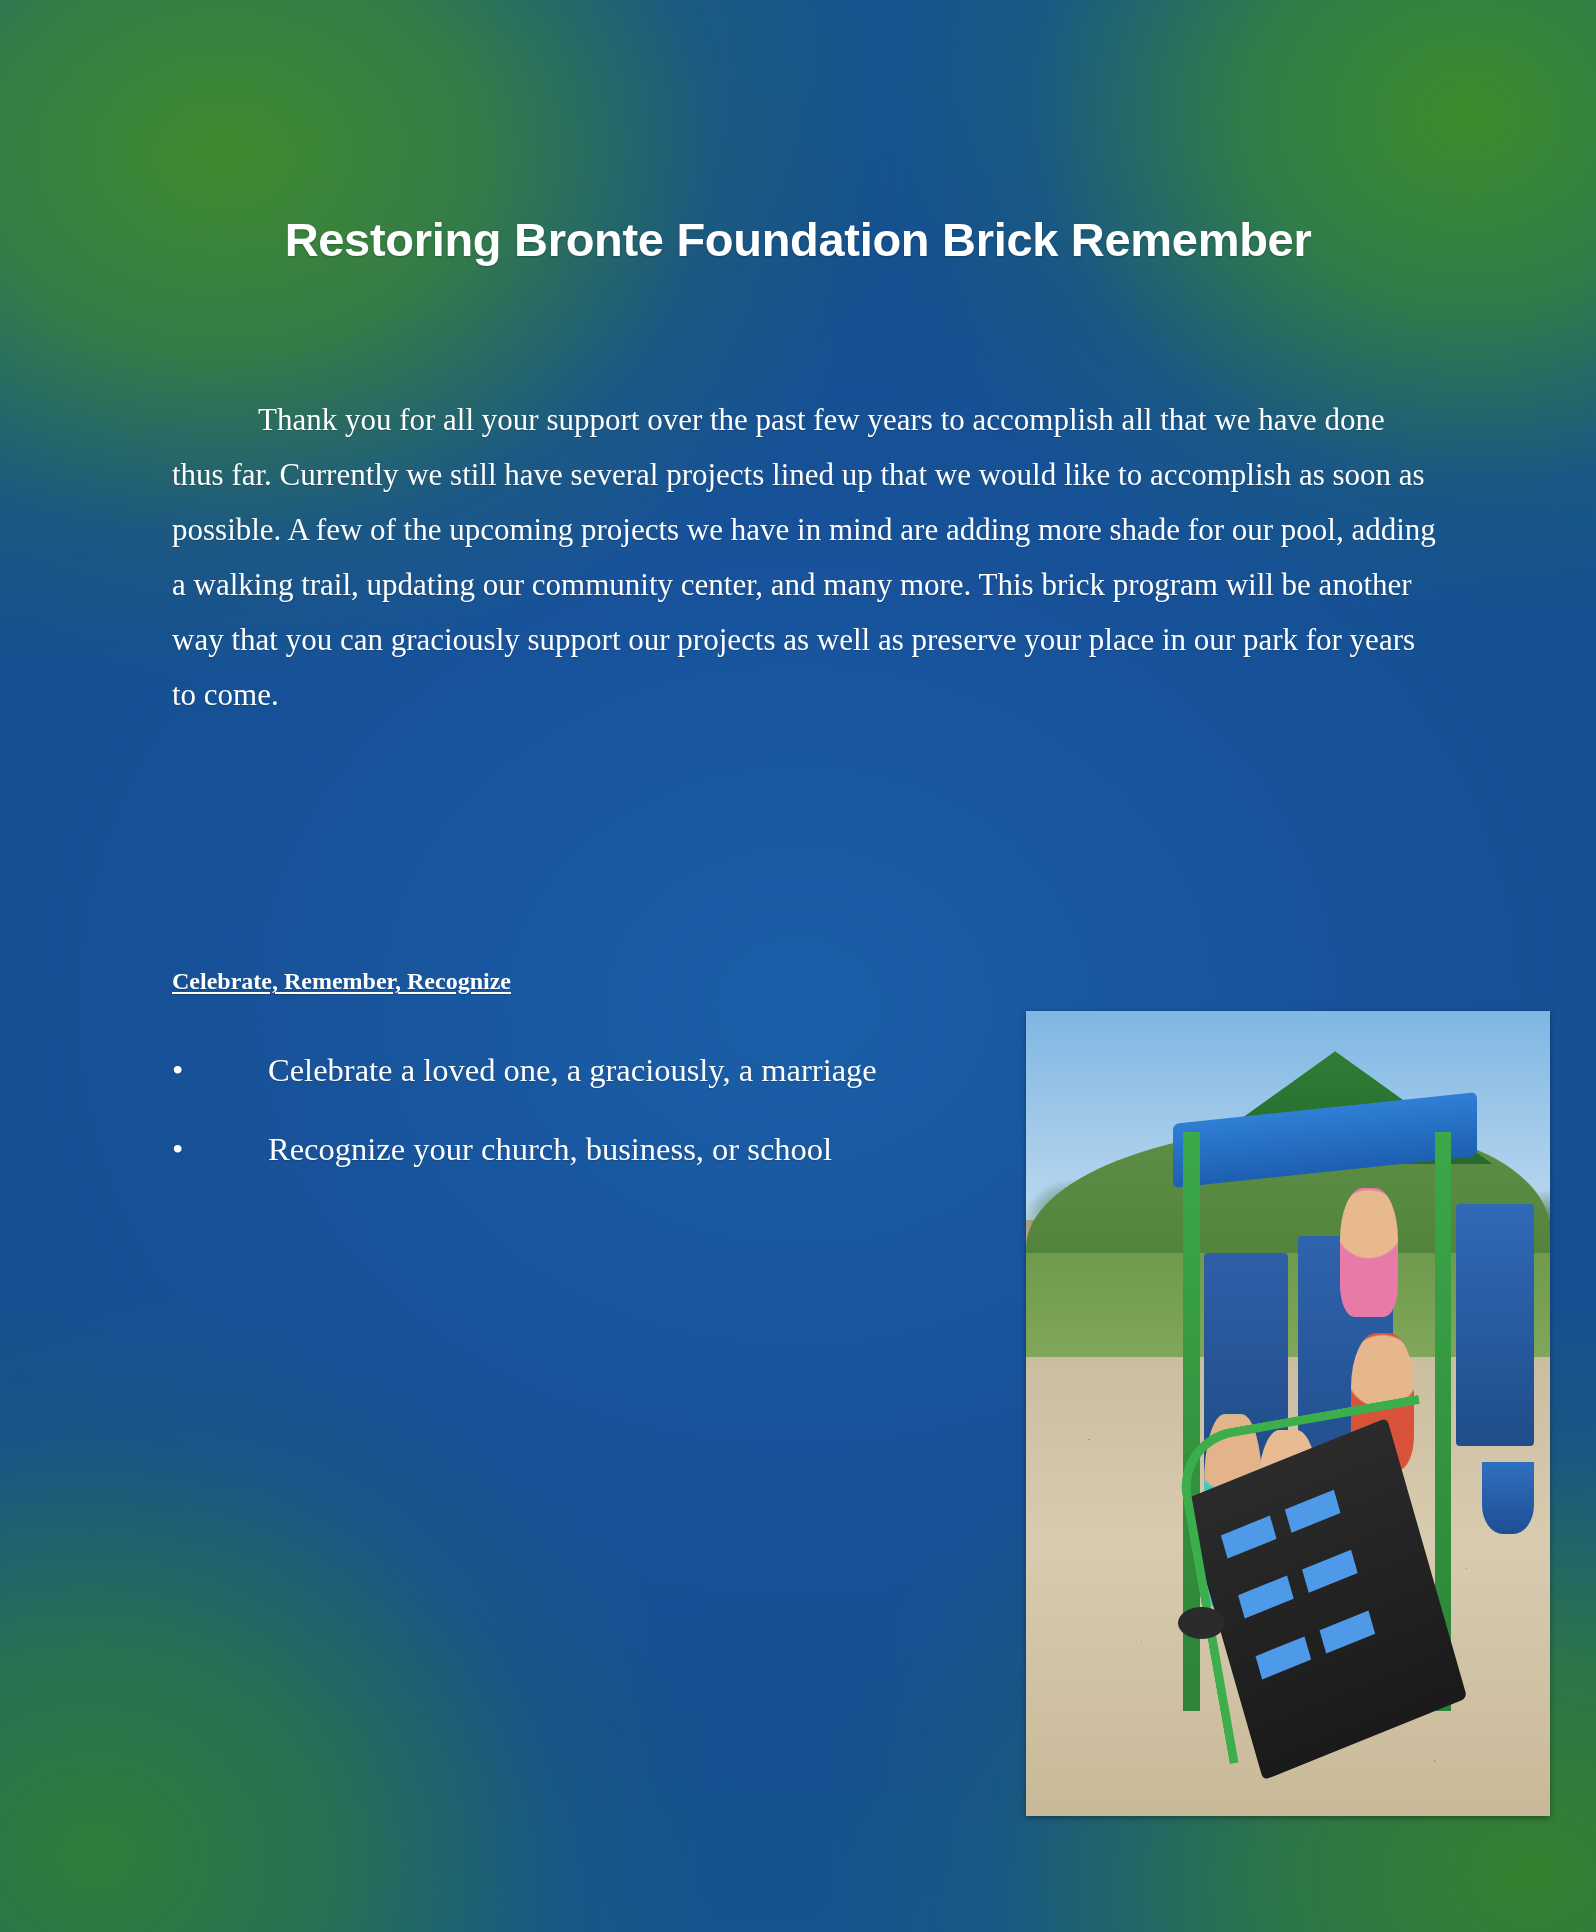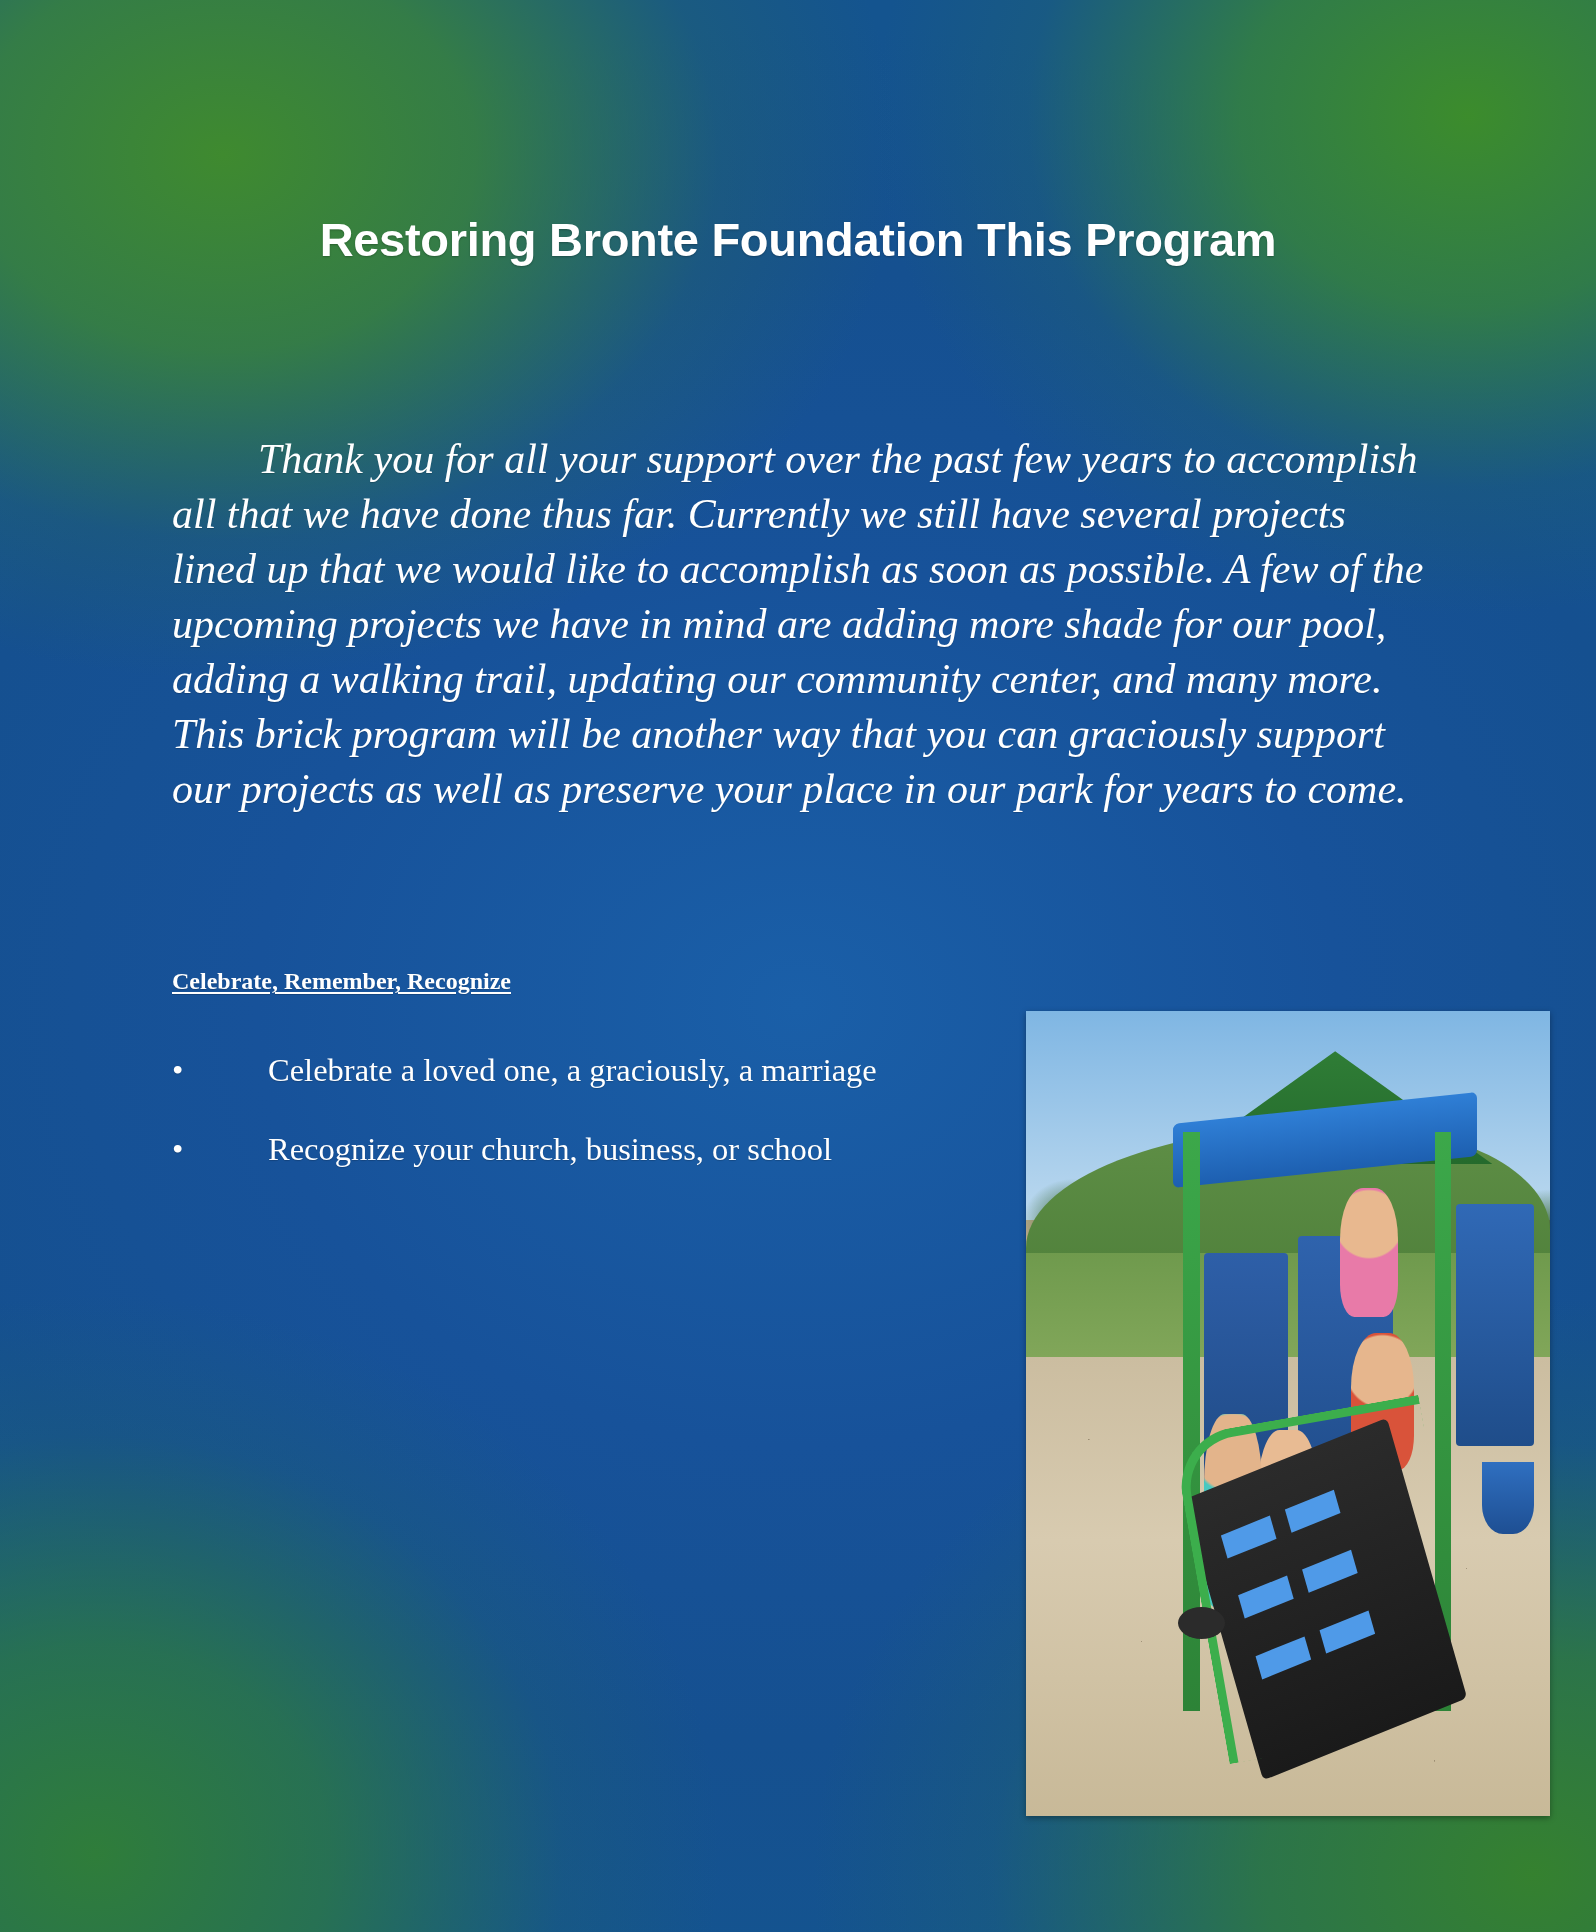--- a/index.html
+++ b/index.html
@@ -45,28 +45,27 @@
     font-family: "Liberation Sans", sans-serif;
     font-weight: bold;
     font-size: 47px;
     letter-spacing: -0.3px;
     text-shadow: 0 1px 2px rgba(0,0,0,0.25);
   }
 
   .intro {
     position: absolute;
     left: 172px;
-    top: 432px;
+    top: 392px;
     width: 1265px;
     color: #ffffff;
-    font-size: 42px;
+    font-size: 31px;
     line-height: 55px;
     text-indent: 86px;
     text-shadow: 0 1px 1px rgba(0,0,0,0.18);
-    font-style: italic;
   }
 
   .subhead {
     position: absolute;
     left: 172px;
     top: 968px;
     color: #ffffff;
     font-size: 24px;
     font-weight: bold;
     text-decoration: underline;
@@ -232,21 +231,21 @@
     background: linear-gradient(#2f6fc0, #1e4f93);
     border-radius: 0 0 40% 40%;
   }
 </style>
 </head>
 <body>
 
 <div class="page">
   <div class="page-inner">
 
-    <div class="title">Restoring Bronte Foundation This Program</div>
+    <div class="title">Restoring Bronte Foundation Brick Remember</div>
 
     <div class="intro">Thank you for all your support over the past few years to accomplish all that we have done thus far. Currently we still have several projects lined up that we would like to accomplish as soon as possible. A few of the upcoming projects we have in mind are adding more shade for our pool, adding a walking trail, updating our community center, and many more. This brick program will be another way that you can graciously support our projects as well as preserve your place in our park for years to come.</div>
 
     <div class="subhead">Celebrate, Remember, Recognize</div>
 
     <div class="bullets">
       <div class="bullet-row">
         <span class="bullet-mark">•</span><span>Celebrate a loved one, a graciously, a marriage</span>
       </div>
       <div class="bullet-row">

